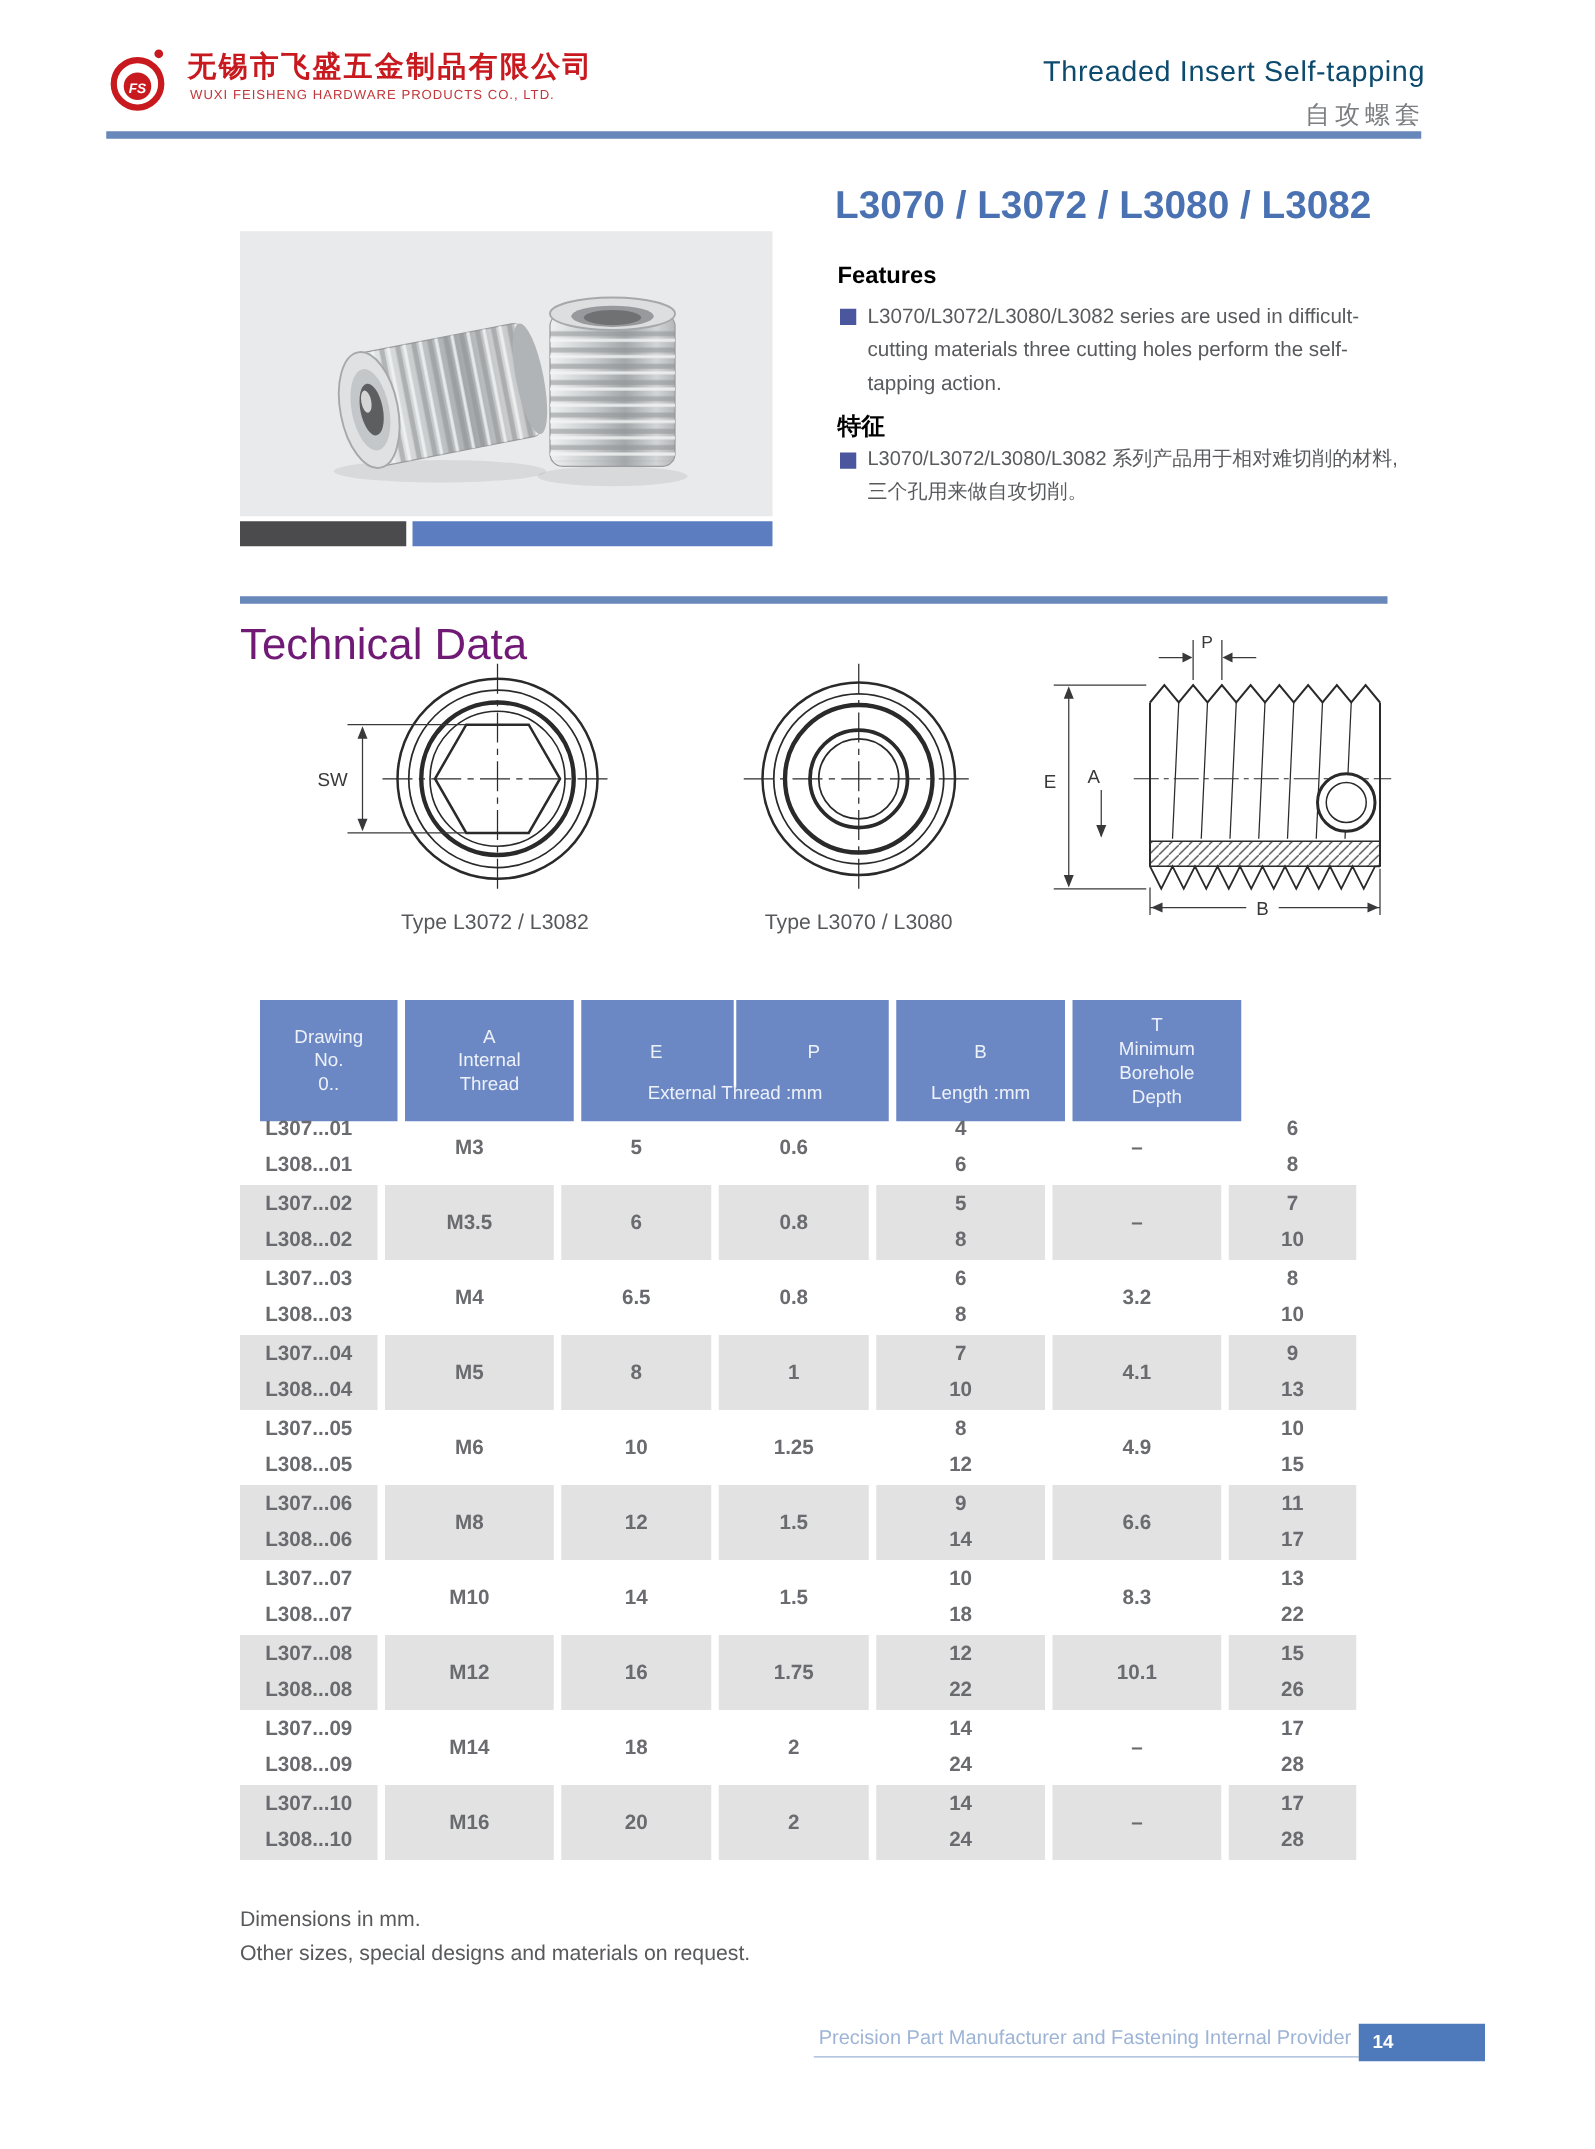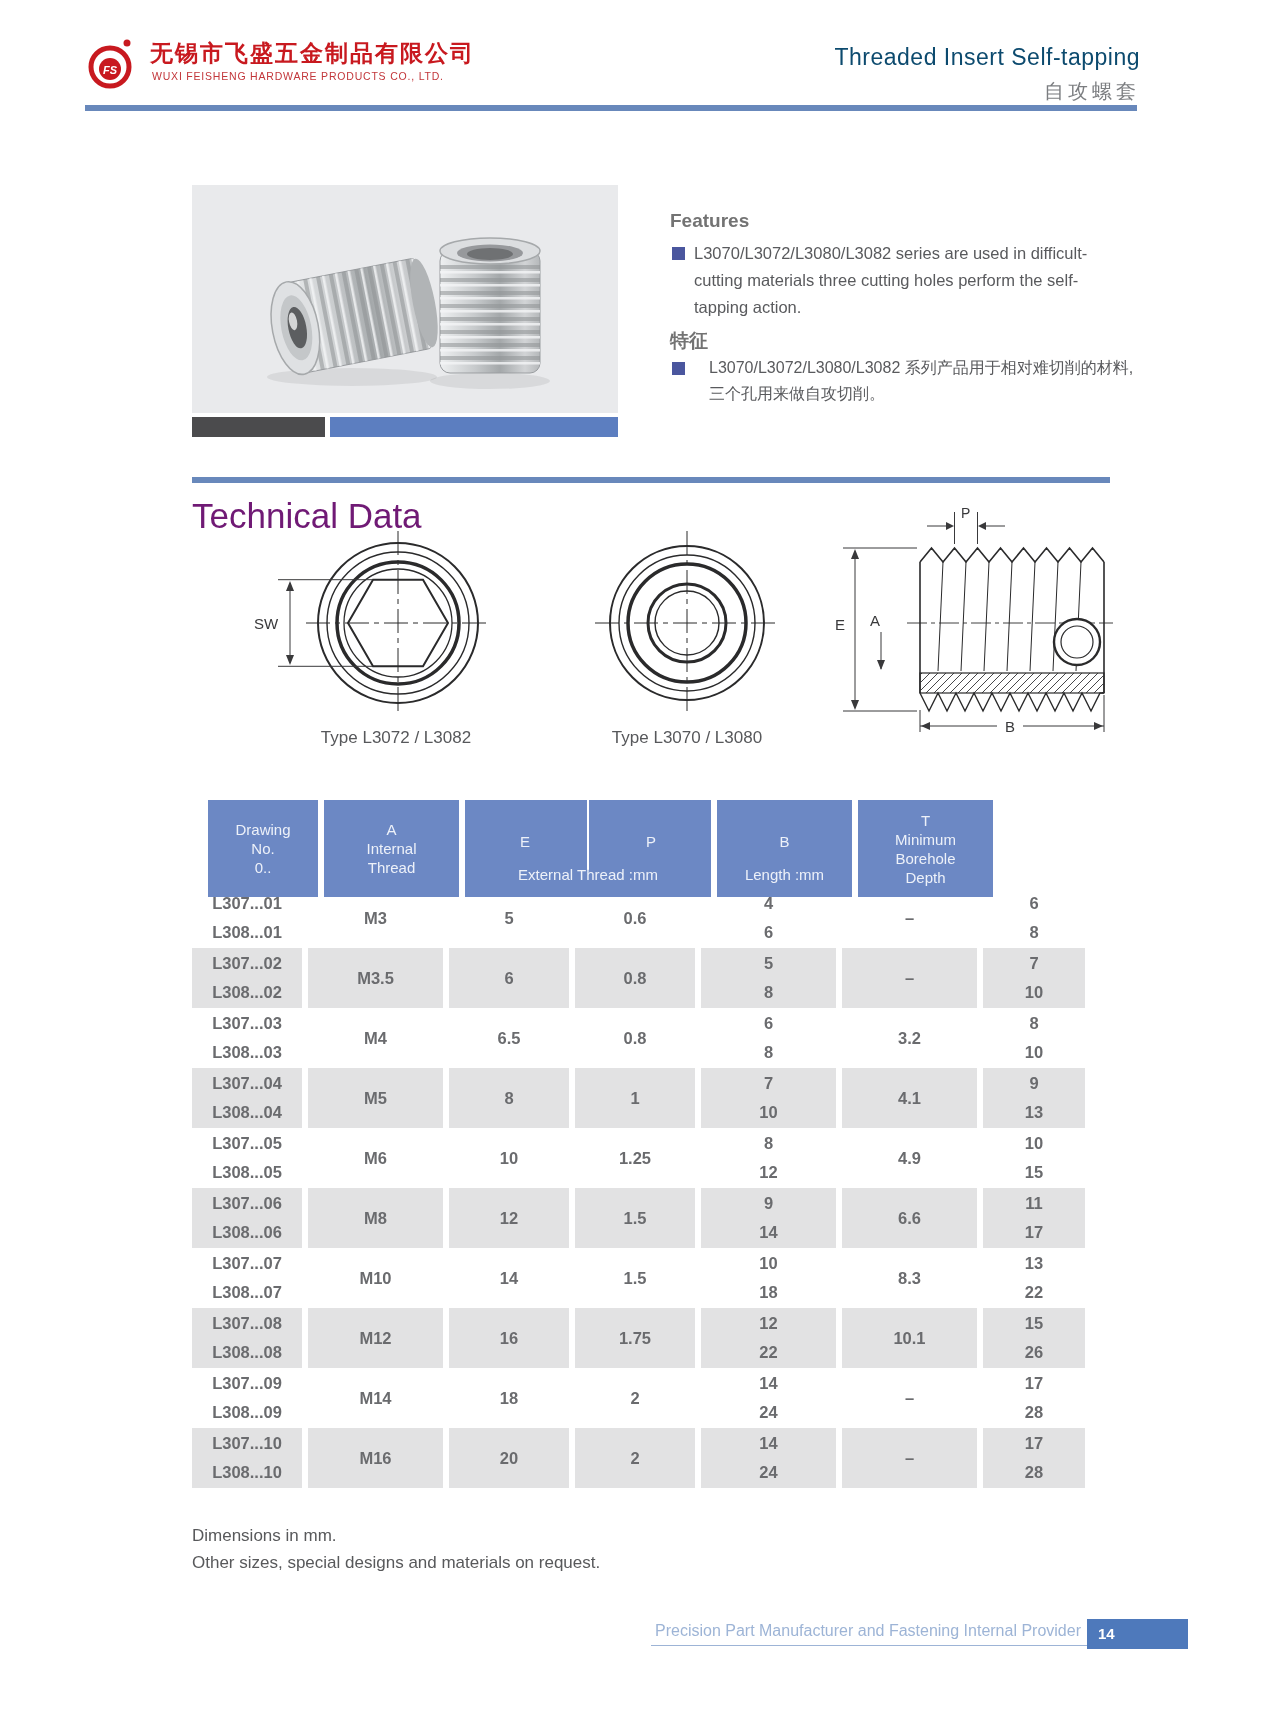--- a/index.html
+++ b/index.html
@@ -13,28 +13,28 @@
   #page-title-en{right:136px;top:44px;font-size:23px;color:#0c4a6e;letter-spacing:0.5px;}
   #page-title-cn{right:136px;top:78px;font-size:20px;color:#7b7d80;letter-spacing:4px;}
   #rule-top{left:85px;top:105px;width:1052px;height:6px;background:#6888bb;}
 
   
   #photo-box{left:192px;top:185px;width:426px;height:228px;background:#e9eaec;}
   #photo-bar-dark{left:192px;top:417px;width:133px;height:20px;background:#4b4b4d;}
   #photo-bar-blue{left:330px;top:417px;width:288px;height:20px;background:#5c7ec0;}
 
   #series-title{left:668px;top:146px;width:460px;font-size:31px;font-weight:bold;color:#4a72b2;}
-  .sec-head{font-size:19px;font-weight:bold;color:#737373;}
+  .sec-head{font-size:19px;font-weight:bold;color:#000000;}
   #features-head{left:670px;top:210px;}
   #cn-head{left:670px;top:328px;}
   .bullet{width:13px;height:13px;background:#4a569e;}
   #feature-bullet{left:672px;top:247px;}
   #cn-bullet{left:672px;top:362px;}
   #feature-text{left:694px;top:240px;width:402px;font-size:16.5px;line-height:27px;color:#595a5d;}
-  #cn-text{left:694px;top:355px;width:432px;font-size:16px;line-height:26px;color:#595a5d;margin-left:15px;}
+  #cn-text{left:694px;top:355px;width:432px;font-size:16px;line-height:26px;color:#595a5d;}
 
   
   #rule-mid{left:192px;top:477px;width:918px;height:6px;background:#6888bb;}
   #tech-head{left:192px;top:496px;font-size:35px;font-weight:normal;color:#701a75;}
   svg text{font-family:"Liberation Sans", sans-serif;}
   .caption{top:728px;width:220px;text-align:center;font-size:17px;color:#57585b;}
   #caption-left{left:286px;}
   #caption-right{left:577px;}
 
   
@@ -122,20 +122,21 @@
         <rect x="248" y="76" width="100" height="108" fill="url(#threadH)"></rect>
         <ellipse cx="298" cy="66" rx="50" ry="13" fill="#dcdee0" stroke="#a6a9ab" stroke-width="1.5"></ellipse>
         <ellipse cx="298" cy="68" rx="33" ry="8.5" fill="#97999c"></ellipse>
         <ellipse cx="298" cy="69" rx="23" ry="6" fill="#6f7173"></ellipse>
       </g>
     </svg>
   </div>
   <div class="abs" id="photo-bar-dark"></div>
   <div class="abs" id="photo-bar-blue"></div>
 
+  <div class="abs" id="series-title">L3070 / L3072 / L3080 / L3082</div>
   <div class="abs sec-head" id="features-head">Features</div>
   <div class="abs bullet" id="feature-bullet"></div>
   <div class="abs" id="feature-text">L3070/L3072/L3080/L3082 series are used in difficult-cutting materials three cutting holes perform the self-tapping action.</div>
   <div class="abs sec-head" id="cn-head">特征</div>
   <div class="abs bullet" id="cn-bullet"></div>
   <div class="abs" id="cn-text">L3070/L3072/L3080/L3082 系列产品用于相对难切削的材料,三个孔用来做自攻切削。</div>
 
   <div class="abs" id="rule-mid"></div>
   <div class="abs" id="tech-head">Technical Data</div>
 

